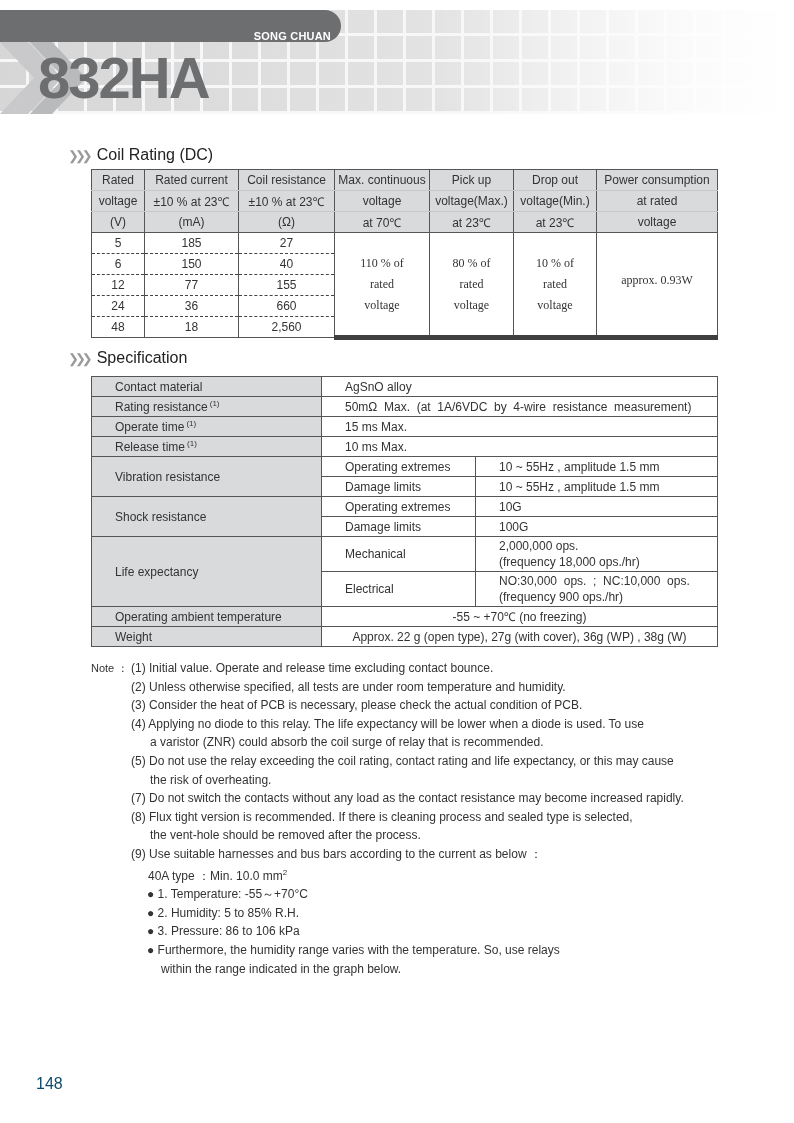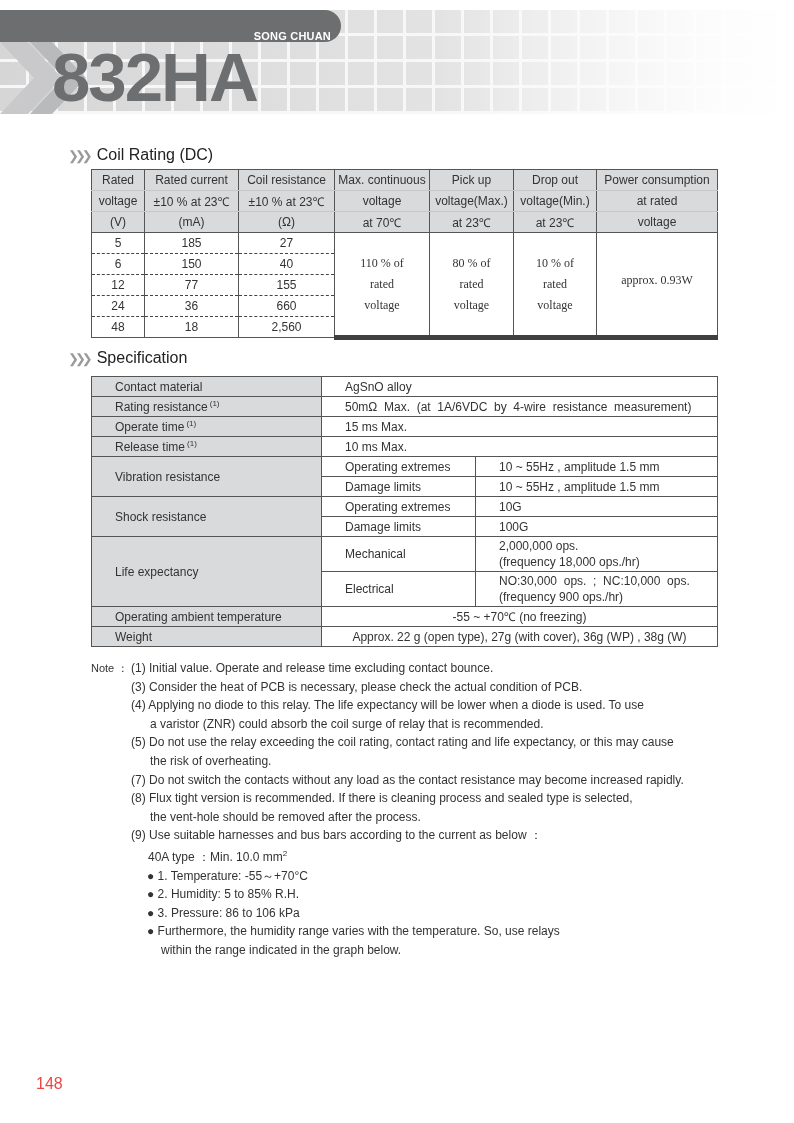--- a/index.html
+++ b/index.html
@@ -13,22 +13,22 @@
       linear-gradient(to right, rgba(255,255,255,0) 0%, rgba(255,255,255,0) 55%, rgba(255,255,255,0.85) 92%, #fff 100%),
       repeating-linear-gradient(to right, transparent 0, transparent 26px, #f7f7f7 26px, #f7f7f7 29px),
       repeating-linear-gradient(to bottom, transparent 0, transparent 23px, #f7f7f7 23px, #f7f7f7 26px),
       linear-gradient(to right, #d6d6d6, #e4e4e4 60%, #f4f4f4);
   }
   .banner-bar { position: absolute; left: 0; top: 10px; width: 341px; height: 32px;
     background: #6d6e70; border-radius: 0 16px 16px 0; }
   .brand { position: absolute; right: 10px; top: 20px; color: #fff; font-weight: bold;
     font-size: 11px; letter-spacing: 0.2px; }
   .chevrons { position: absolute; left: 0; top: 42px; width: 90px; height: 72px; overflow: hidden; }
-  .model { position: absolute; left: 38px; top: 38px; font-size: 69px; font-weight: bold;
-    color: #6d6e70; letter-spacing: -2px; line-height: 80px; margin-left: 14px; }
+  .model { position: absolute; left: 38px; top: 38px; font-size: 58px; font-weight: bold;
+    color: #6d6e70; letter-spacing: -2px; line-height: 80px; }
 
   
   .section-title { position: absolute; left: 68px; font-size: 16px; color: #222; display: flex; align-items: center; }
   .section-title .mk { color: #9a9a9a; font-size: 13px; letter-spacing: -4px; margin-right: 8px; }
 
   
   table { border-collapse: collapse; }
   .coil { position: absolute; left: 91px; top: 169px; width: 627px; font-size: 12px; color: #333; }
   .coil th { background: #d9dadc; font-weight: normal; height: 20px; padding: 0; text-align: center;
     border-left: 1px solid #555; border-right: 1px solid #555; }
@@ -51,21 +51,21 @@
 
   
   .notes { position: absolute; left: 91px; top: 659px; font-size: 12px; color: #333; line-height: 18.6px; }
   .note-line { white-space: nowrap; }
   .note-label { display: inline-block; width: 40px; font-size: 11px; }
   .indent1 { padding-left: 40px; }
   .indent2 { padding-left: 59px; }
   .indent3 { padding-left: 57px; }
   .bullet { padding-left: 56px; }
   .bullet-cont { padding-left: 70px; }
-  .page-num { position: absolute; left: 36px; top: 1075px; font-size: 16px; color: #ef4444; }
+  .page-num { position: absolute; left: 36px; top: 1075px; font-size: 16px; color: #0c4a6e; }
 </style>
 </head>
 <body>
 
 <div class="header">
   <div class="grid-bg"></div>
   <div class="banner-bar">
     <span class="brand">SONG CHUAN</span>
   </div>
   <svg class="chevrons" viewBox="0 0 90 72">
@@ -215,20 +215,21 @@
   </tr>
   <tr>
     <td class="lab">Weight</td>
     <td colspan="2" class="ctr">Approx. 22 g (open type), 27g (with cover), 36g (WP) , 38g (W)</td>
   </tr>
 </tbody>
   </table>
 
 <div class="notes">
   <div class="note-line"><span class="note-label">Note ：</span><span>(1) Initial value. Operate and release time excluding contact bounce.</span></div>
+  <div class="note-line indent1">(2) Unless otherwise specified, all tests are under room temperature and humidity.</div>
   <div class="note-line indent1">(3) Consider the heat of PCB is necessary, please check the actual condition of PCB.</div>
   <div class="note-line indent1">(4) Applying no diode to this relay. The life expectancy will be lower when a diode is used. To use</div>
   <div class="note-line indent2">a varistor (ZNR) could absorb the coil surge of relay that is recommended.</div>
   <div class="note-line indent1">(5) Do not use the relay exceeding the coil rating, contact rating and life expectancy, or this may cause</div>
   <div class="note-line indent2">the risk of overheating.</div>
   <div class="note-line indent1">(7) Do not switch the contacts without any load as the contact resistance may become increased rapidly.</div>
   <div class="note-line indent1">(8) Flux tight version is recommended. If there is cleaning process and sealed type is selected,</div>
   <div class="note-line indent2">the vent-hole should be removed after the process.</div>
   <div class="note-line indent1">(9) Use suitable harnesses and bus bars according to the current as below ：</div>
   <div class="note-line indent3"><span>40A type ：Min. 10.0 mm</span><sup style="font-size:8px">2</sup></div>

